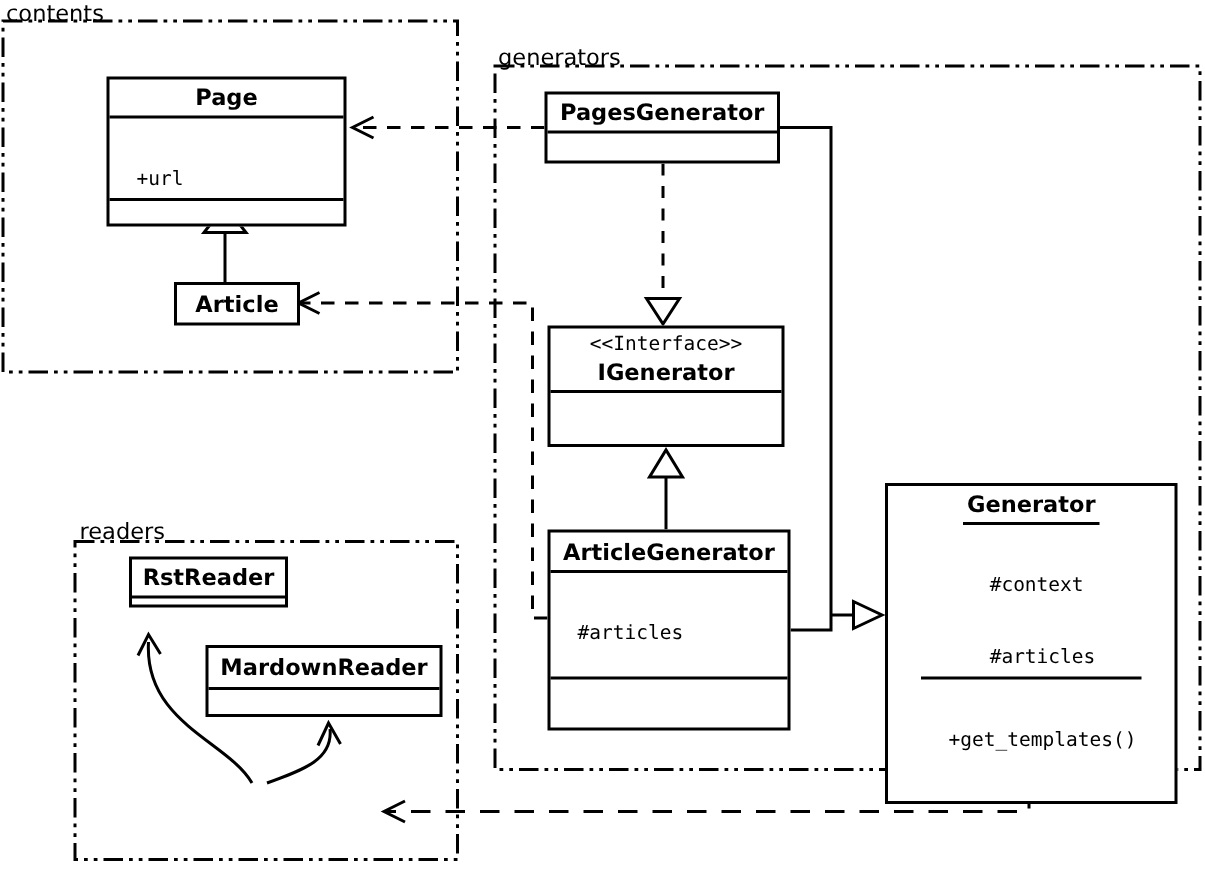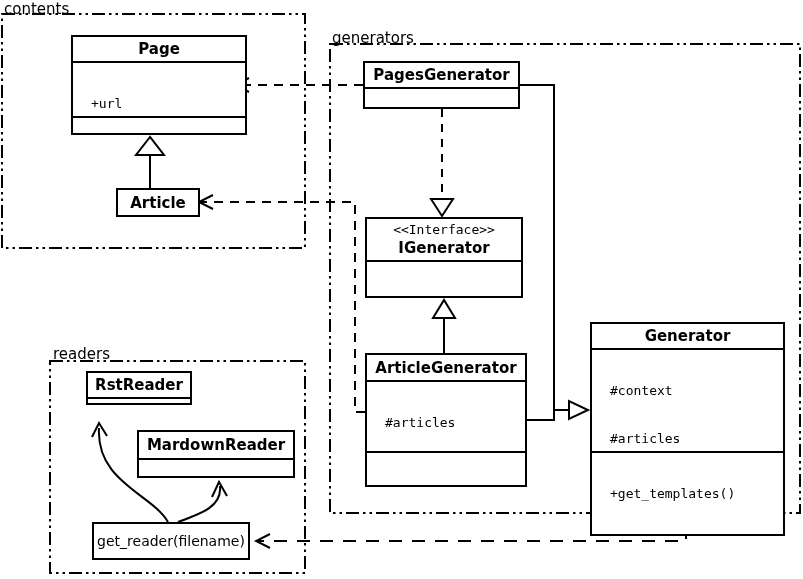--- a/index.html
+++ b/index.html
@@ -84,21 +84,21 @@
     <g stroke="#000" stroke-width="2" fill="none">
       <path d="M178,522 C203,513 222,506 220,486"></path>
       <polyline points="212,497 219,482 227,496"></polyline>
     </g>
   </svg>
 
   <div class="pkg-label" style="left:4px;top:0px;">contents</div>
   <div class="pkg-label" style="left:332px;top:29px;">generators</div>
   <div class="pkg-label" style="left:53px;top:345px;">readers</div>
 
-  <div class="uml" style="left:71px;top:35px;width:176px;height:100px;">
+  <div class="uml" style="left:71px;top:51px;width:160px;height:100px;">
     <div class="c-title" style="height:24px;">Page</div>
     <div class="c-sect" style="height:52px;">
       <div>+url</div>
       
       
     </div>
     <div class="c-sect" style="flex:1;">
       
     </div>
   </div>
@@ -132,21 +132,21 @@
       
       
       
     </div>
     <div class="c-sect" style="flex:1;">
       
       
     </div>
   </div>
 
-  <div class="uml" style="left:590px;top:322px;width:195px;height:214px;">
+  <div class="uml" style="left:590px;top:322px;width:195px;height:214px;align-items:center;">
     <div class="c-title" style="height:24px;">Generator</div>
     <div class="c-sect" style="height:100px;">
       <div>#context</div>
       <div>#articles</div>
       
       
       
       
     </div>
     <div class="c-sect" style="flex:1;">
@@ -163,17 +163,14 @@
     </div>
   </div>
 
   <div class="uml" style="left:137px;top:430px;width:158px;height:48px;">
     <div class="c-title" style="height:26px;">MardownReader</div>
     <div class="c-sect" style="flex:1;">
       
     </div>
   </div>
 
-  <div class="plain-box" style="left:92px;top:522px;width:158px;height:38px;">
-    <span>get_reader(filename)</span>
-  </div>
 
 </div>
 
 </body></html>

